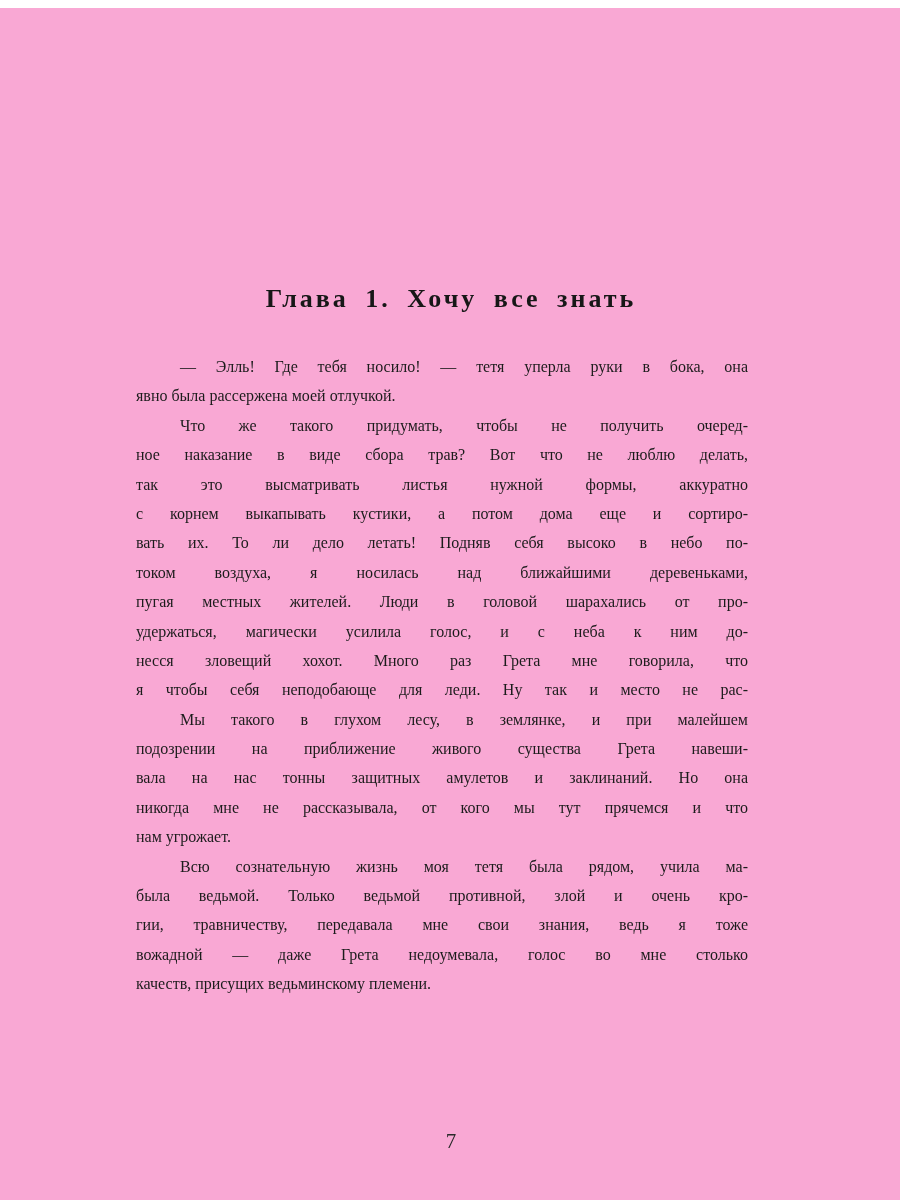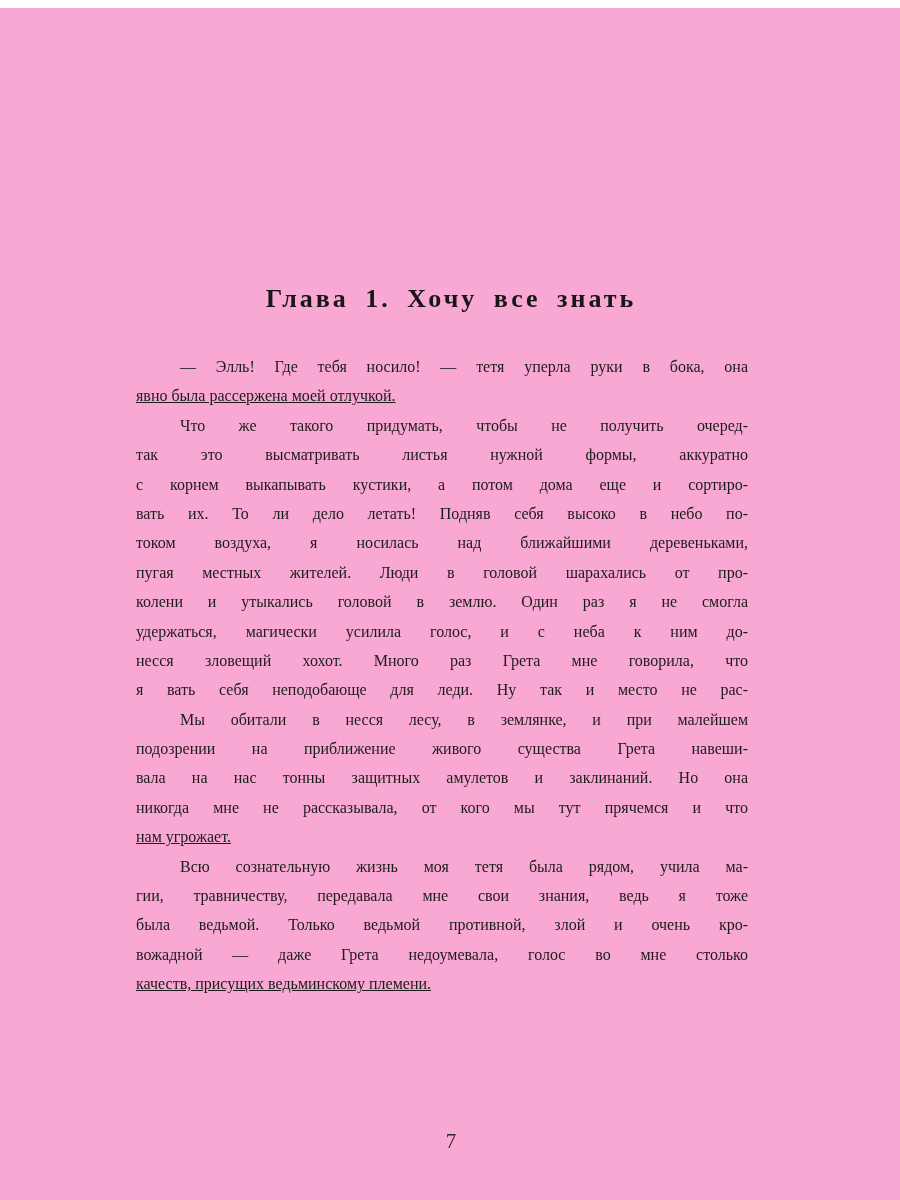--- a/index.html
+++ b/index.html
@@ -49,21 +49,20 @@
     height: 29.4px;
     overflow: hidden;
     text-align: justify;
     text-align-last: justify;
   }
   .line.first {
     text-indent: 44px;
   }
   .line.last {
     text-align-last: left;
-    text-decoration: underline;
   }
   .page-number {
     position: absolute;
     top: 1121px;
     left: 145px;
     width: 612px;
     text-align: center;
     font-size: 21px;
     color: #2a2a2a;
   }
@@ -74,40 +73,40 @@
 <div class="page">
   <h1 class="chapter-heading">Глава 1. Хочу все знать</h1>
 
   <div class="body-text">
       <div class="para">
         <div class="line first">— Элль! Где тебя носило! — тетя уперла руки в бока, она</div>
         <div class="line last">явно была рассержена моей отлучкой.</div>
       </div>
       <div class="para">
         <div class="line first">Что же такого придумать, чтобы не получить очеред-</div>
+        <div class="line">ное наказание в виде сбора трав? Вот что не люблю делать,</div>
         <div class="line">так это высматривать листья нужной формы, аккуратно</div>
         <div class="line">с корнем выкапывать кустики, а потом дома еще и сортиро-</div>
         <div class="line">вать их. То ли дело летать! Подняв себя высоко в небо по-</div>
         <div class="line">током воздуха, я носилась над ближайшими деревеньками,</div>
         <div class="line">пугая местных жителей. Люди в головой шарахались от про-</div>
-        <div class="line">колени и утыкались головой в землю. Один раз я не смогла</div>
         <div class="line">удержаться, магически усилила голос, и с неба к ним до-</div>
         <div class="line">несся зловещий хохот. Много раз Грета мне говорила, что</div>
-        <div class="line">я вать себя неподобающе для леди. Ну так и место не рас-</div>
+        <div class="line">я чтобы себя неподобающе для леди. Ну так и место не рас-</div>
       </div>
       <div class="para">
-        <div class="line first">Мы обитали в несся лесу, в землянке, и при малейшем</div>
+        <div class="line first">Мы такого в глухом лесу, в землянке, и при малейшем</div>
         <div class="line">подозрении на приближение живого существа Грета навеши-</div>
         <div class="line">вала на нас тонны защитных амулетов и заклинаний. Но она</div>
         <div class="line">никогда мне не рассказывала, от кого мы тут прячемся и что</div>
         <div class="line last">нам угрожает.</div>
       </div>
       <div class="para">
         <div class="line first">Всю сознательную жизнь моя тетя была рядом, учила ма-</div>
+        <div class="line">была ведьмой. Только ведьмой противной, злой и очень кро-</div>
         <div class="line">гии, травничеству, передавала мне свои знания, ведь я тоже</div>
-        <div class="line">была ведьмой. Только ведьмой противной, злой и очень кро-</div>
         <div class="line">вожадной — даже Грета недоумевала, голос во мне столько</div>
         <div class="line last">качеств, присущих ведьминскому племени.</div>
       </div>
     </div>
 
   <div class="page-number">7</div>
 </div>
 
 </body></html>

